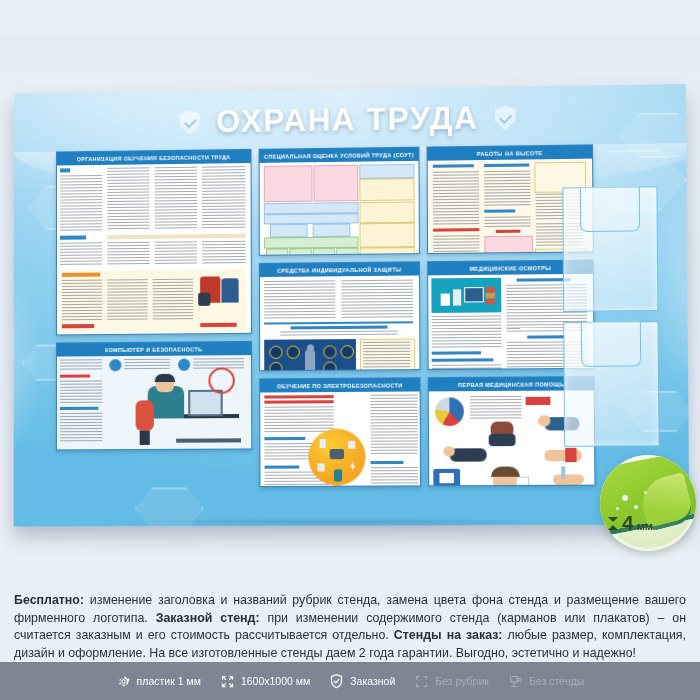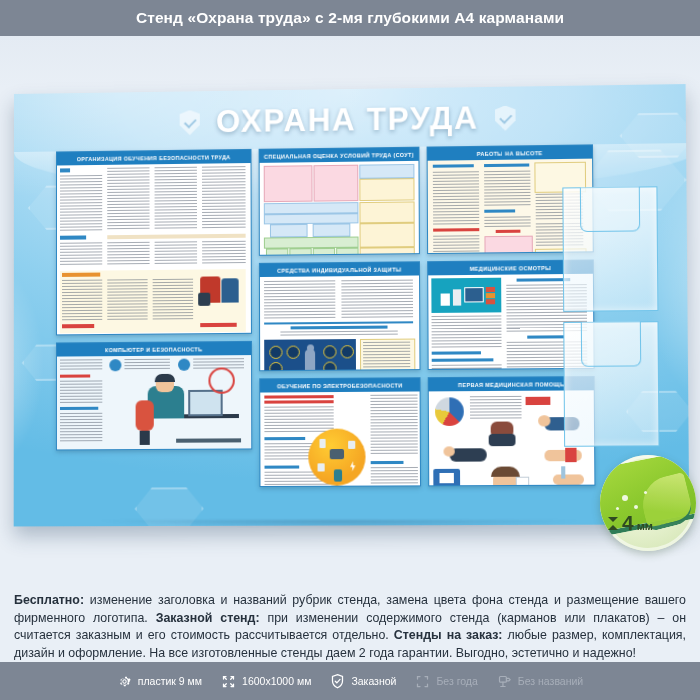--- a/index.html
+++ b/index.html
@@ -215,23 +215,20 @@
     position:absolute;left:14px;top:520px;width:650px;height:10px;
     background:radial-gradient(50% 100% at 50% 0%, rgba(40,70,100,.26), rgba(40,70,100,0) 75%);
     filter:blur(1px);
   }
 </style>
 </head>
 <body>
 
 <div class="page">
 
-  <div class="topbar">
-    <div class="topbar-title">Стенд «Охрана труда» с 2-мя глубокими А4 карманами</div>
-  </div>
 
   <div class="art-zone"></div>
 
   <div class="stand-wrap">
     <div class="stand">
 
       <div class="deco wave-top"></div>
       <div class="deco wave-mid"></div>
       <div class="deco glow-l"></div>
       <div class="deco glow-r"></div>
@@ -476,21 +473,21 @@
 
   <div class="desc"><b>Бесплатно:</b><span> изменение заголовка и названий рубрик стенда, замена цвета фона стенда и размещение вашего фирменного логотипа. </span><b>Заказной стенд:</b><span> при изменении содержимого стенда (карманов или плакатов) – он считается заказным и его стоимость рассчитывается отдельно. </span><b>Стенды на заказ:</b><span> любые размер, комплектация, дизайн и оформление. На все изготовленные стенды даем 2 года гарантии. Выгодно, эстетично и надежно!</span></div>
 
   <div class="footer">
 
     <div class="spec">
       <svg width="15" height="15" viewBox="0 0 24 24">
         <path fill="#ffffff" d="M12 8.5a3.5 3.5 0 100 7 3.5 3.5 0 000-7zm0 5.4a1.9 1.9 0 110-3.8 1.9 1.9 0 010 3.8z"></path>
         <path fill="#ffffff" d="M20.3 13.3l-.1-2.6 1.6-1.3-1.4-2.4-2 .6-2.2-1.3-.4-2h-2.8l-.4 2-2.2 1.3-2-.6L5 9.4l1.6 1.3-.1 2.6L5 14.6l1.4 2.4 2-.6 2.2 1.3.4 2h2.8l.4-2 2.2-1.3 2 .6 1.4-2.4-1.5-1.3zM12 17.2A5.2 5.2 0 1117.2 12 5.2 5.2 0 0112 17.2z"></path>
       </svg>
-      <span>пластик 9 мм</span>
+      <span>пластик 1 мм</span>
     </div>
 
     <div class="spec">
       <svg width="15" height="15" viewBox="0 0 24 24">
         <g fill="none" stroke="#ffffff" stroke-width="2" stroke-linecap="round">
           <path d="M4 8V4h4M16 4h4v4M20 16v4h-4M8 20H4v-4"></path>
           <path d="M4.5 4.5l4 4M19.5 4.5l-4 4M19.5 19.5l-4-4M4.5 19.5l4-4"></path>
         </g>
       </svg>
       <span>1600x1000 мм</span>
@@ -503,29 +500,29 @@
       </svg>
       <span>Заказной</span>
     </div>
 
     <div class="spec dim">
       <svg width="15" height="15" viewBox="0 0 24 24">
         <g fill="none" stroke="#a7aeb9" stroke-width="2" stroke-linecap="round">
           <path d="M4 8V4h4M16 4h4v4M20 16v4h-4M8 20H4v-4"></path>
         </g>
       </svg>
-      <span>Без года</span>
+      <span>Без рубрик</span>
     </div>
 
     <div class="spec dim">
       <svg width="15" height="15" viewBox="0 0 24 24">
         <g fill="none" stroke="#a7aeb9" stroke-width="1.9" stroke-linecap="round">
           <rect x="4" y="4" width="11" height="9" rx="1.5"></rect>
           <path d="M15 7h4l2 2-2 2h-4"></path>
           <path d="M9.5 13v7M6 20h7"></path>
         </g>
       </svg>
-      <span>Без названий</span>
+      <span>Без стенды</span>
     </div>
 
   </div>
 
 </div>
 
 </body></html>

